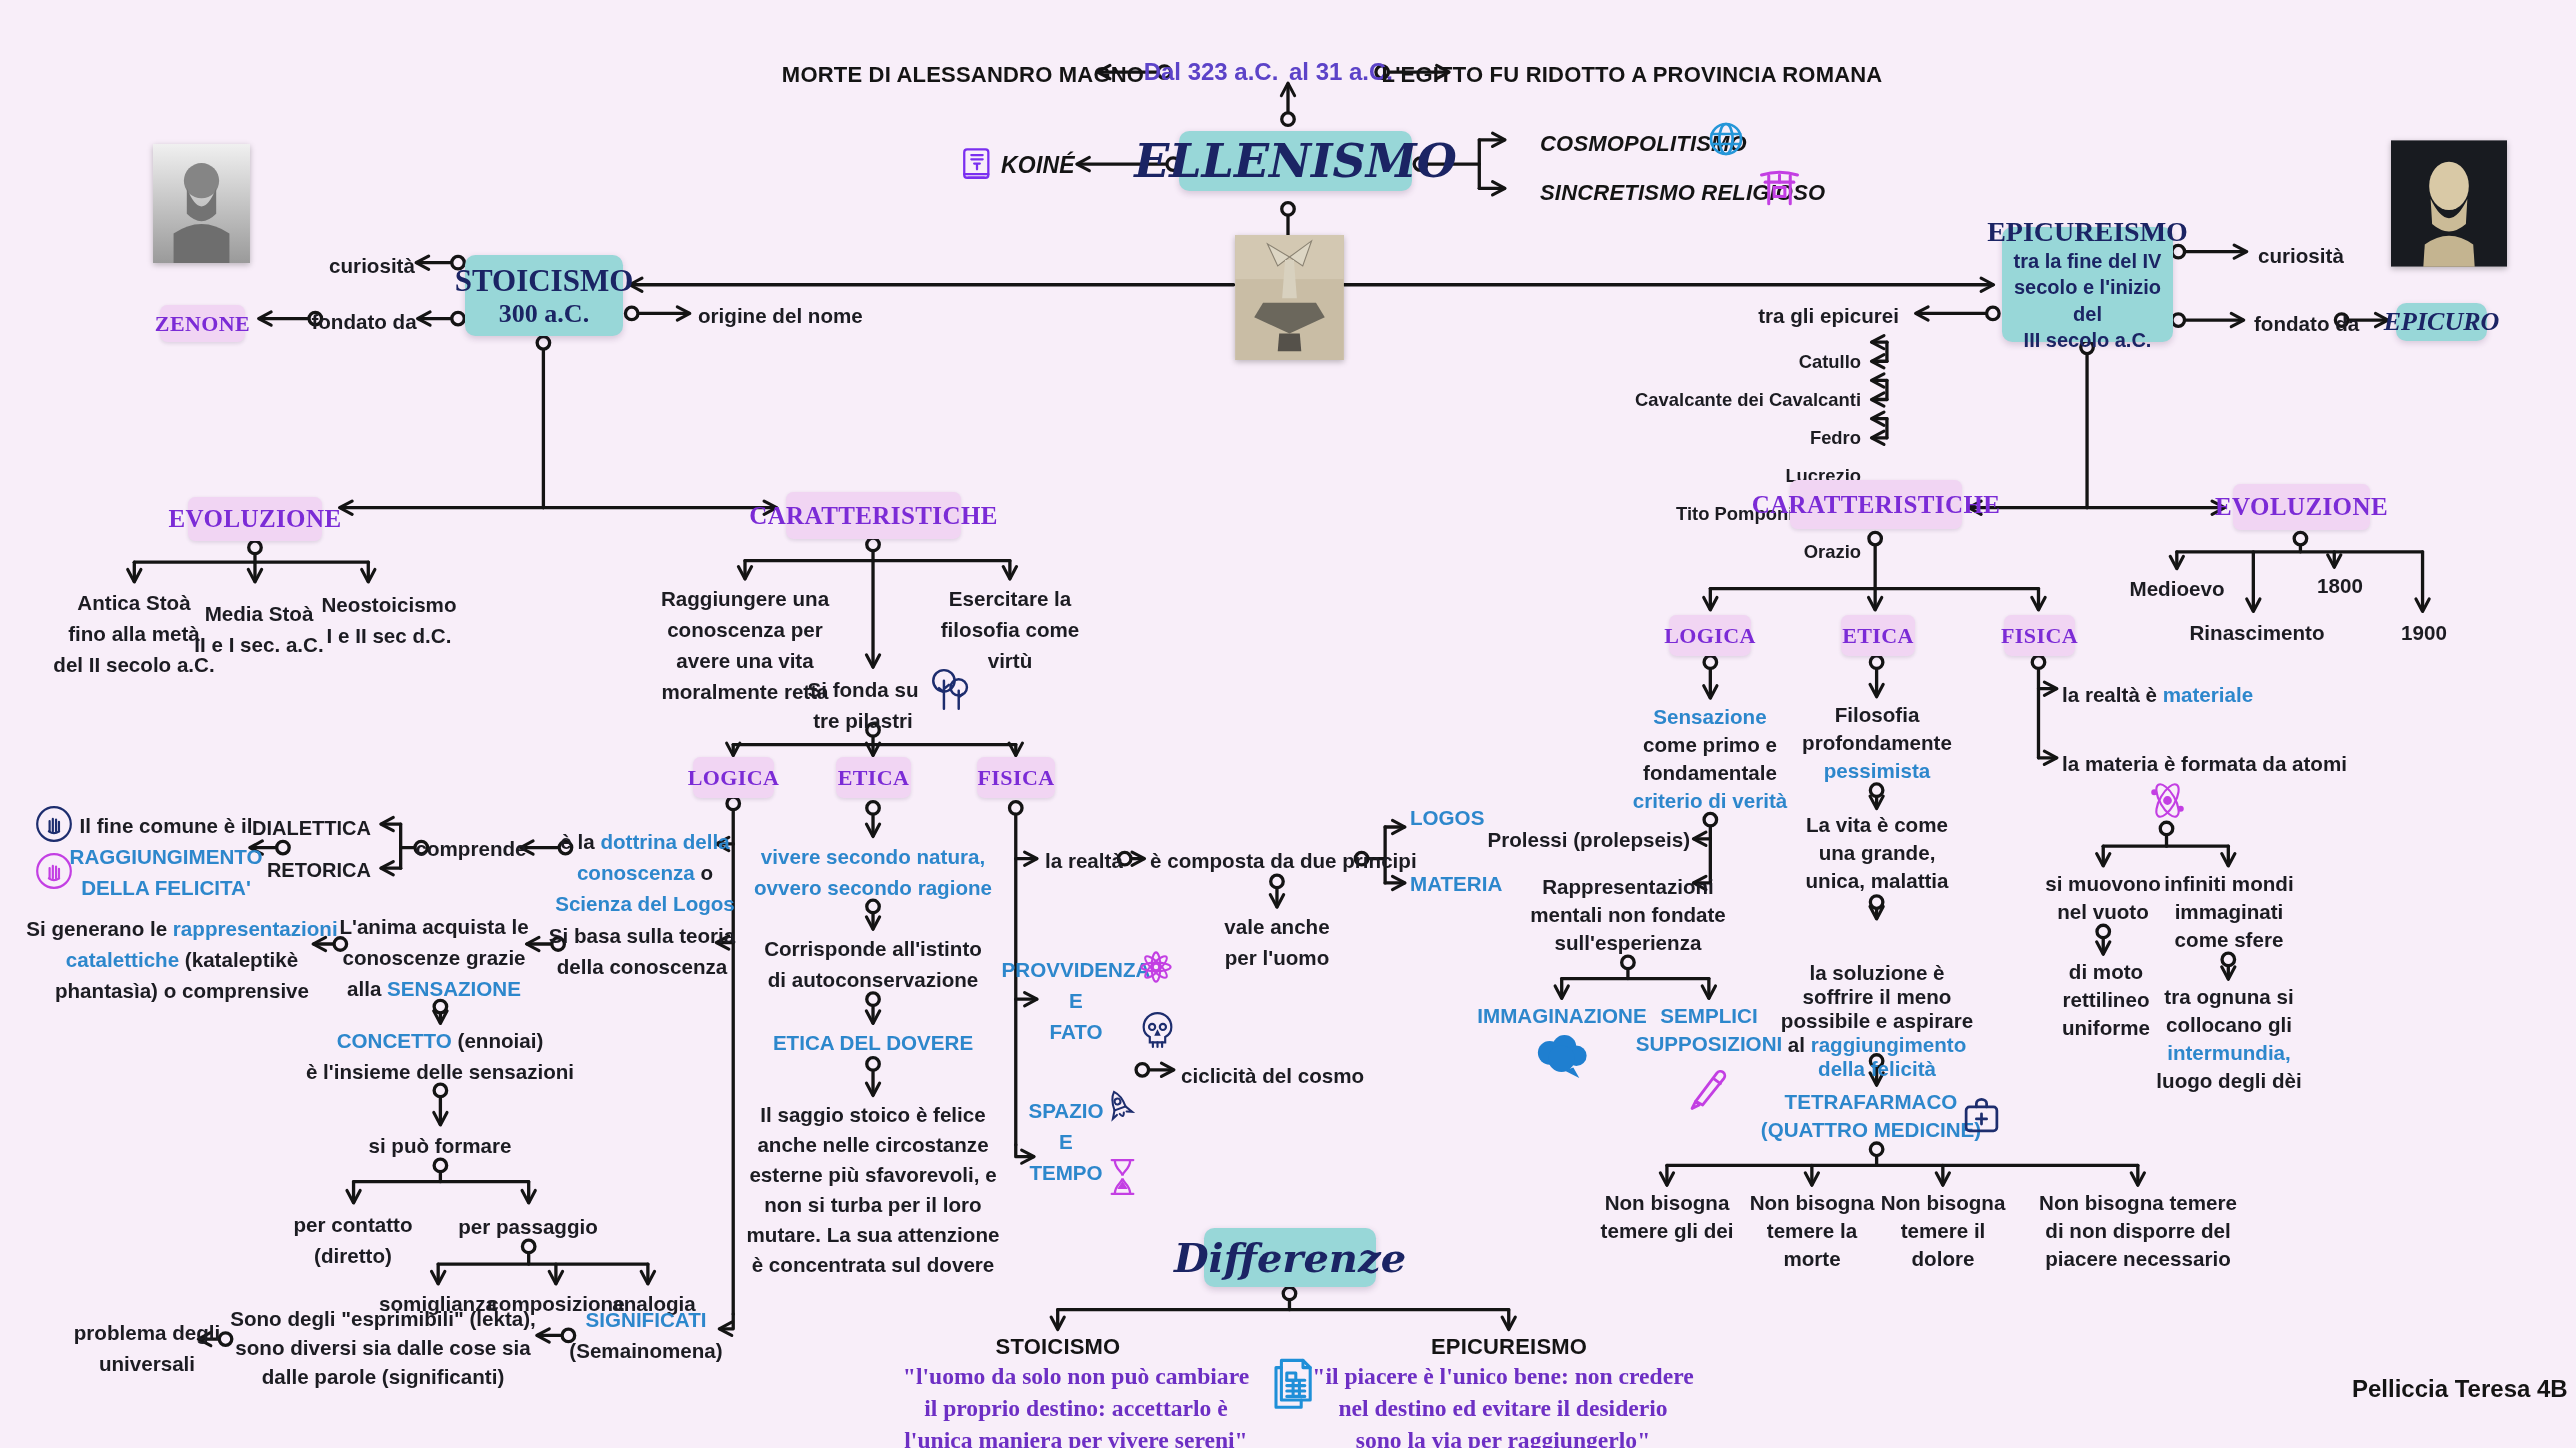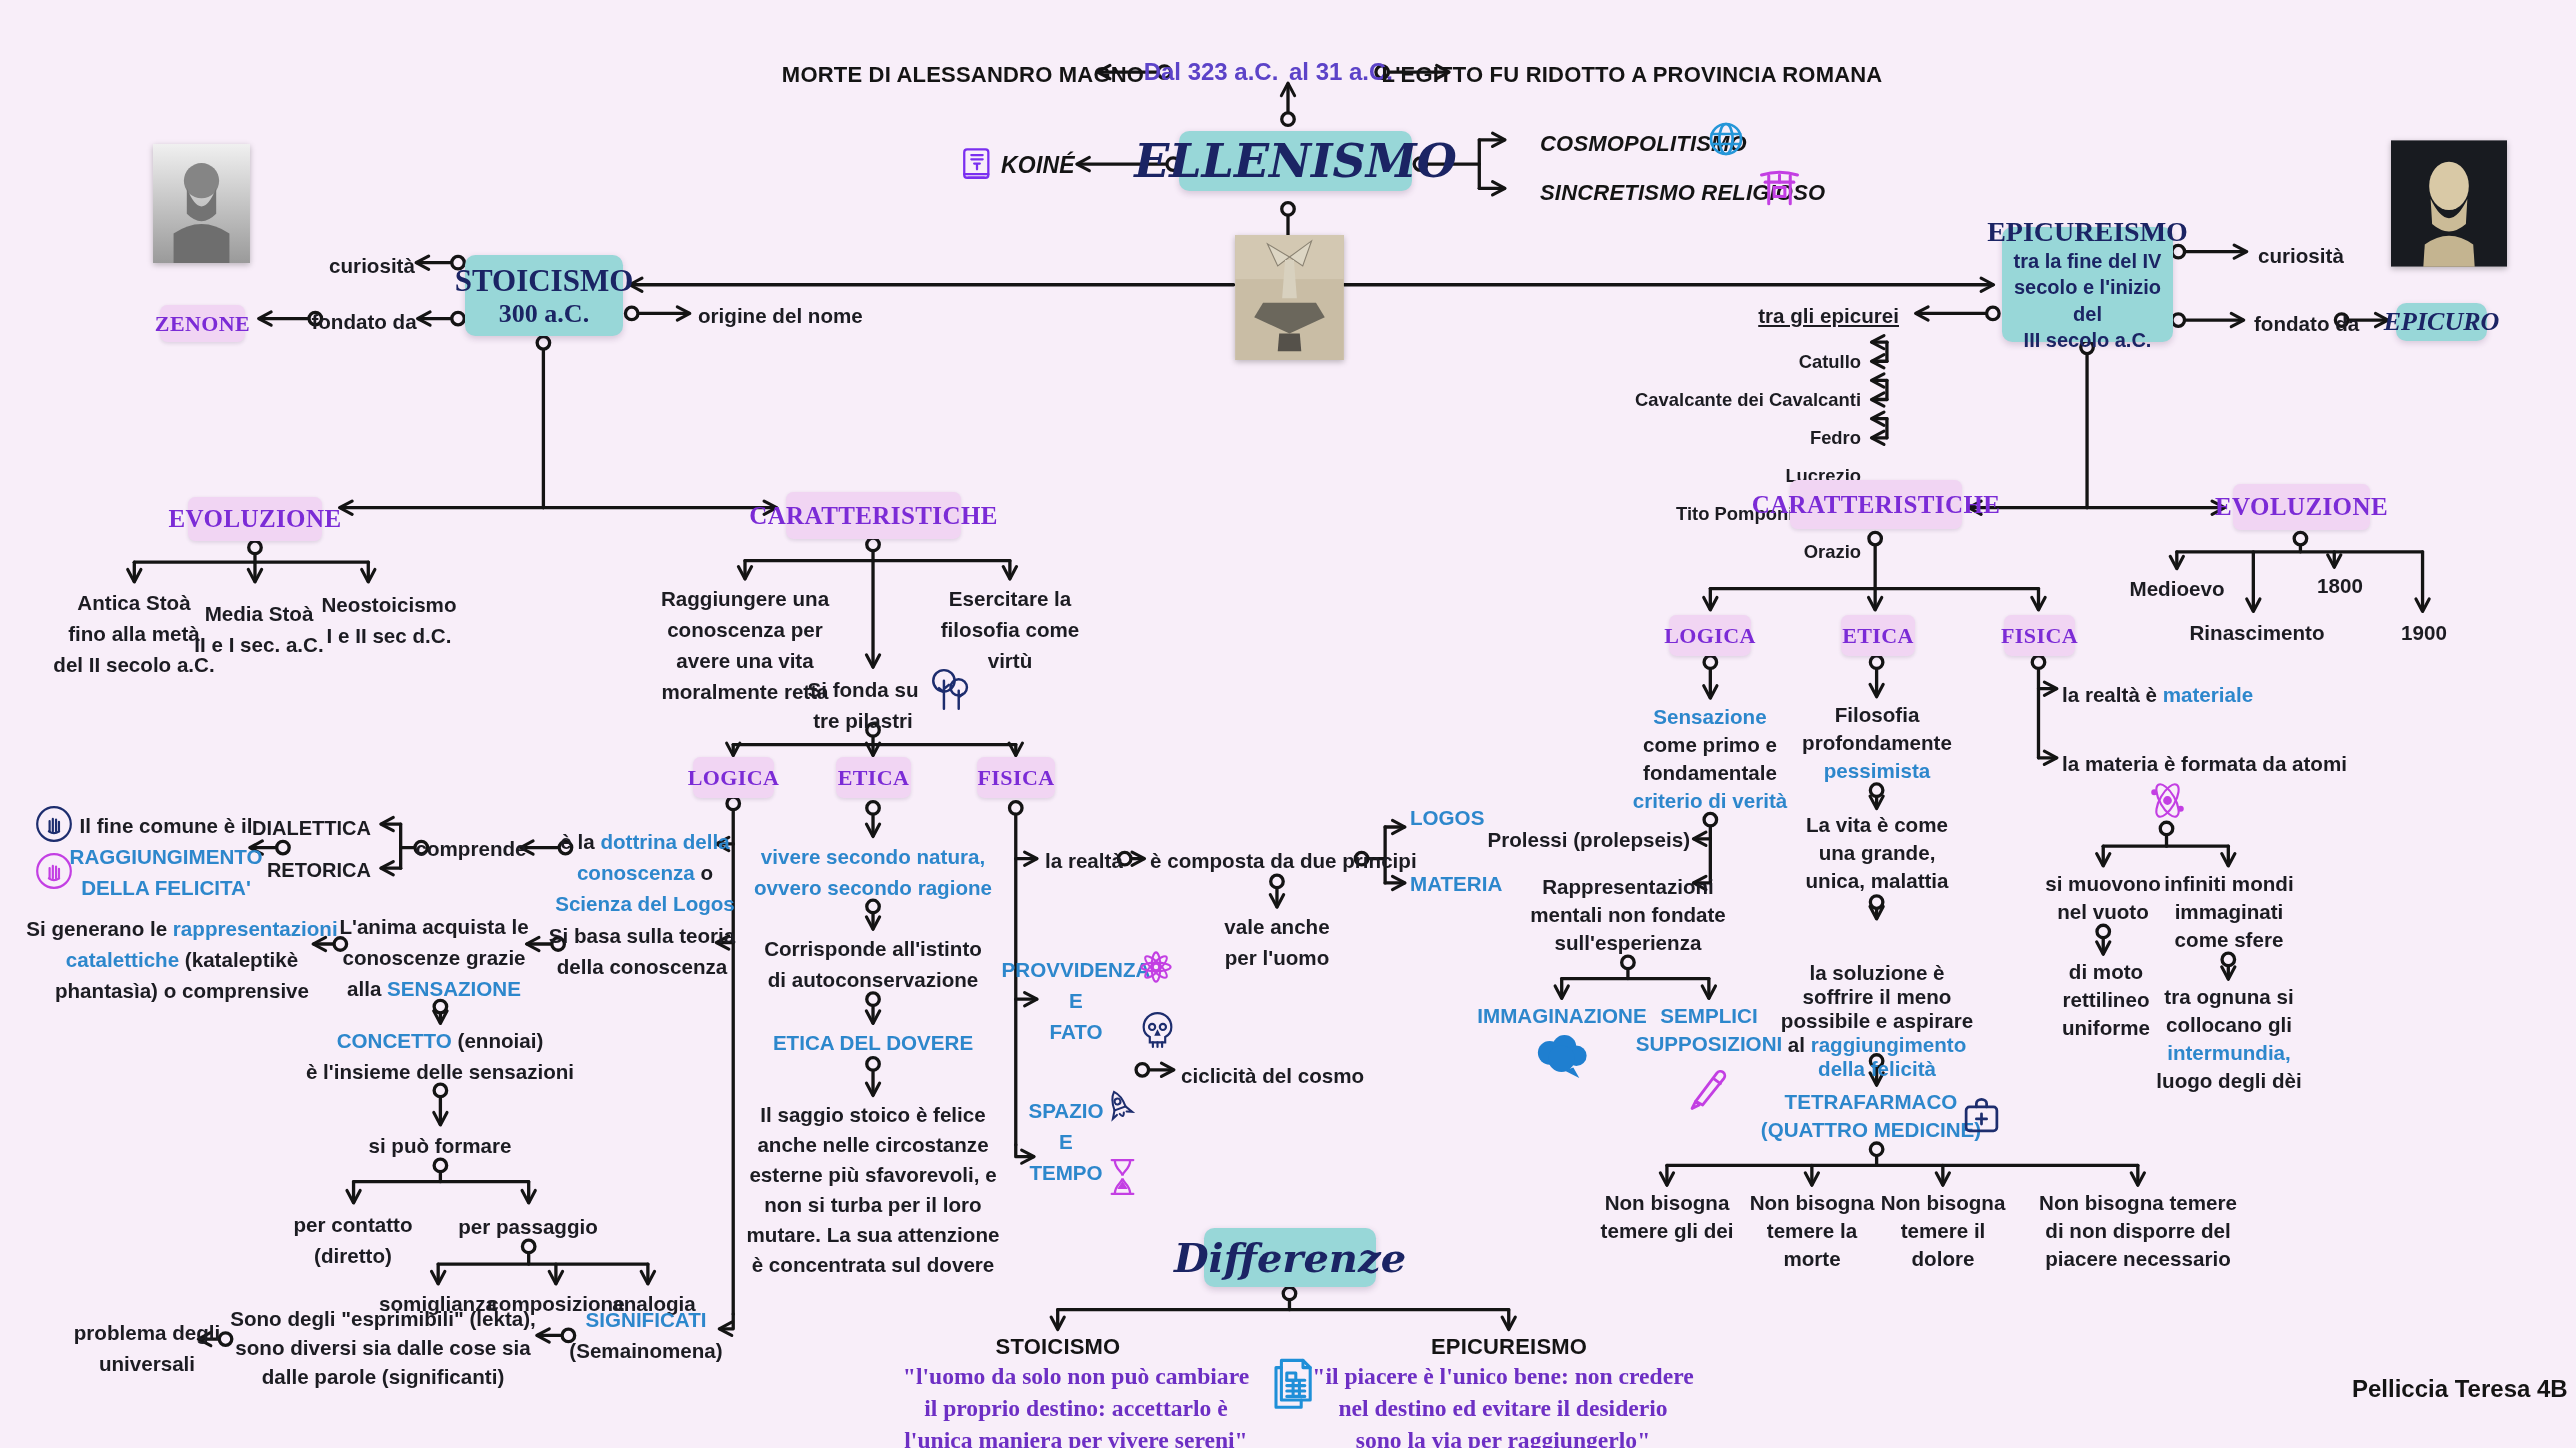--- a/index.html
+++ b/index.html
@@ -501,21 +501,21 @@
   <div class="serifT" style="font-size:28px;">EPICUREISMO</div>
   <div style="font-size:20px;line-height:26.5px;font-weight:700;white-space:pre-line;">tra la fine del IV
 secolo e l'inizio del
 III secolo a.C.</div>
 </div>
 <div class="n la" style="left:2258px;top:240px;">curiosità</div>
 <div class="n la" style="left:2254px;top:308px;">fondato da</div>
 <div class="tealbox" style="left:2396px;top:303px;width:91px;height:38px;">
   <div class="serifT" style="font-size:26px;font-style:italic;">EPICURO</div>
 </div>
-<div class="n ra" style="right:677px;top:300px;text-decoration:underline;">tra gli epicurei</div>
+<div class="n ra" style="right:677px;top:300px;">tra gli epicurei</div>
 <div class="n ra" style="right:715px;top:333px;font-size:18.4px;line-height:19px;">
   <div>Catullo</div>
   <div>Cavalcante dei Cavalcanti</div>
   <div>Fedro</div>
   <div>Lucrezio</div>
   <div>Tito Pomponio Attico</div>
   <div>Orazio</div>
 </div>
 
 <div class="pinkbox" style="left:1790px;top:480px;width:172px;height:49px;font-size:25px;">

